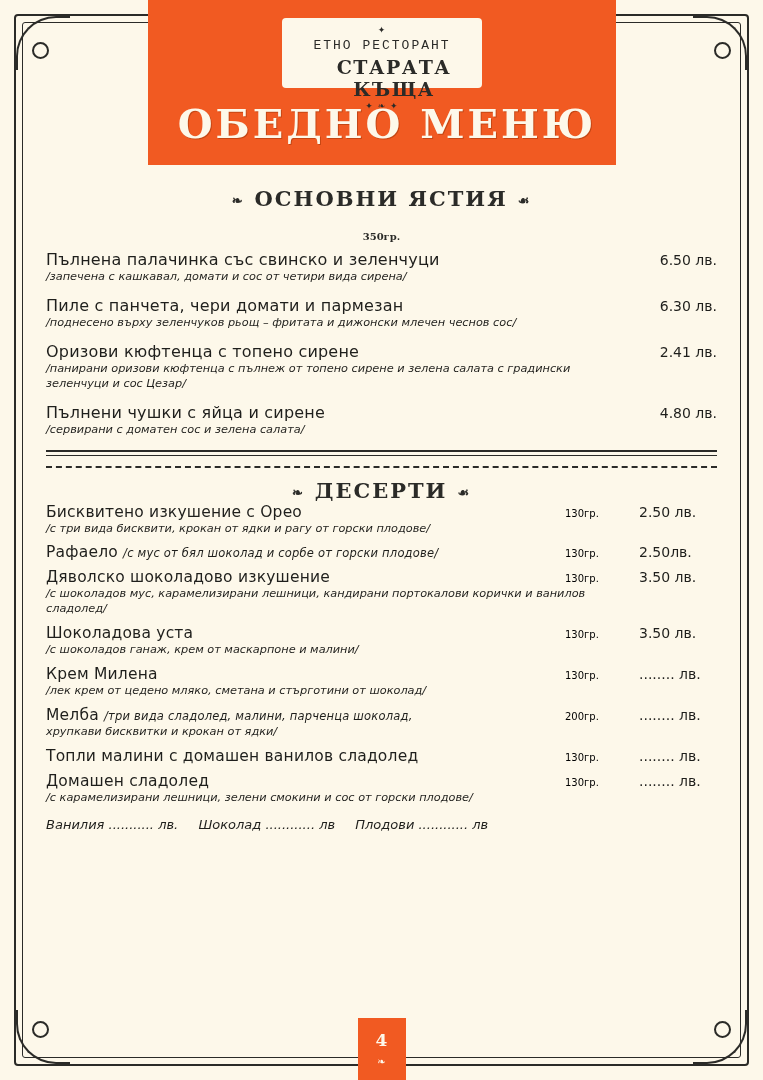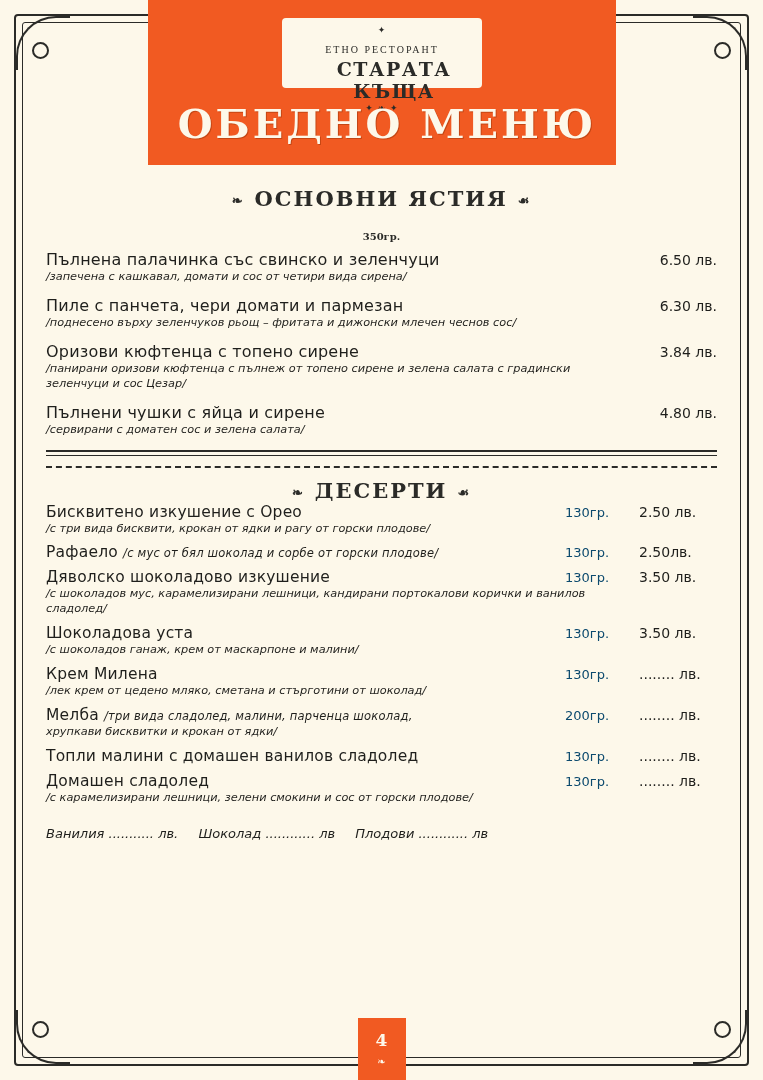--- a/index.html
+++ b/index.html
@@ -85,25 +85,25 @@
     top: 18px;
     width: 200px;
     height: 70px;
     background: #fdf8ea;
     border-radius: 4px;
     text-align: center;
     padding-top: 6px;
     box-sizing: border-box;
   }
   .logo-sub {
-    font-family: Liberation Serif, serif;
-    font-size: 10px;
+    font-family: Liberation Mono, monospace;
+    font-size: 13px;
     letter-spacing: 2px;
     color: #2b2b28;
-    margin-top: 9px;
+    margin-top: 3px;
   }
   .logo-main {
     font-family: "DejaVu Serif", serif;
     font-weight: bold;
     font-size: 19px;
     letter-spacing: 1.5px;
     color: #2b2b28;
     margin-top: 3px;
     padding-left: 24px;
   }
@@ -188,22 +188,22 @@
     color: #1f1f1c;
     flex: 1 1 auto;
     letter-spacing: 0.2px;
   }
   .item-name .inline-desc {
     font-style: italic;
     font-size: 11.5px;
   }
   .item-weight {
     font-family: "DejaVu Sans", sans-serif;
-    font-size: 13px;
-    color: #0c4a6e;
+    font-size: 10px;
+    color: #000000;
     width: 74px;
     text-align: left;
     flex: 0 0 74px;
   }
   .item-price {
     font-family: "DejaVu Sans", sans-serif;
     font-size: 14px;
     color: #1f1f1c;
     width: 78px;
     text-align: left;
@@ -224,21 +224,21 @@
   .mains .item { margin-bottom: 11px; }
 
   .desserts .item { margin-bottom: 7px; }
 
   
   .flavors {
     font-family: "DejaVu Sans", sans-serif;
     font-style: italic;
     font-size: 13px;
     color: #1f1f1c;
-    margin-top: 20px;
+    margin-top: 11px;
   }
   .flavors span { margin-right: 16px; }
 
   
   .page-tab {
     position: absolute;
     left: 50%;
     transform: translateX(-50%);
     bottom: 0;
     width: 48px;
@@ -308,21 +308,21 @@
         <div class="item-row">
           <div class="item-name">Пиле с панчета, чери домати и пармезан</div>
           <div class="item-price">6.30 лв.</div>
         </div>
         <div class="item-desc">/поднесено върху зеленчуков рьощ – фритата и дижонски млечен чеснов сос/</div>
       </div>
 
       <div class="item">
         <div class="item-row">
           <div class="item-name">Оризови кюфтенца с топено сирене</div>
-          <div class="item-price">3.84 лв.</div>
+          <div class="item-price">2.41 лв.</div>
         </div>
         <div class="item-desc">/панирани оризови кюфтенца с пълнеж от топено сирене и зелена салата с градински зеленчуци и сос Цезар/</div>
       </div>
 
       <div class="item">
         <div class="item-row">
           <div class="item-name">Пълнени чушки с яйца и сирене</div>
           <div class="item-price">4.80 лв.</div>
         </div>
         <div class="item-desc">/сервирани с доматен сос и зелена салата/</div>

